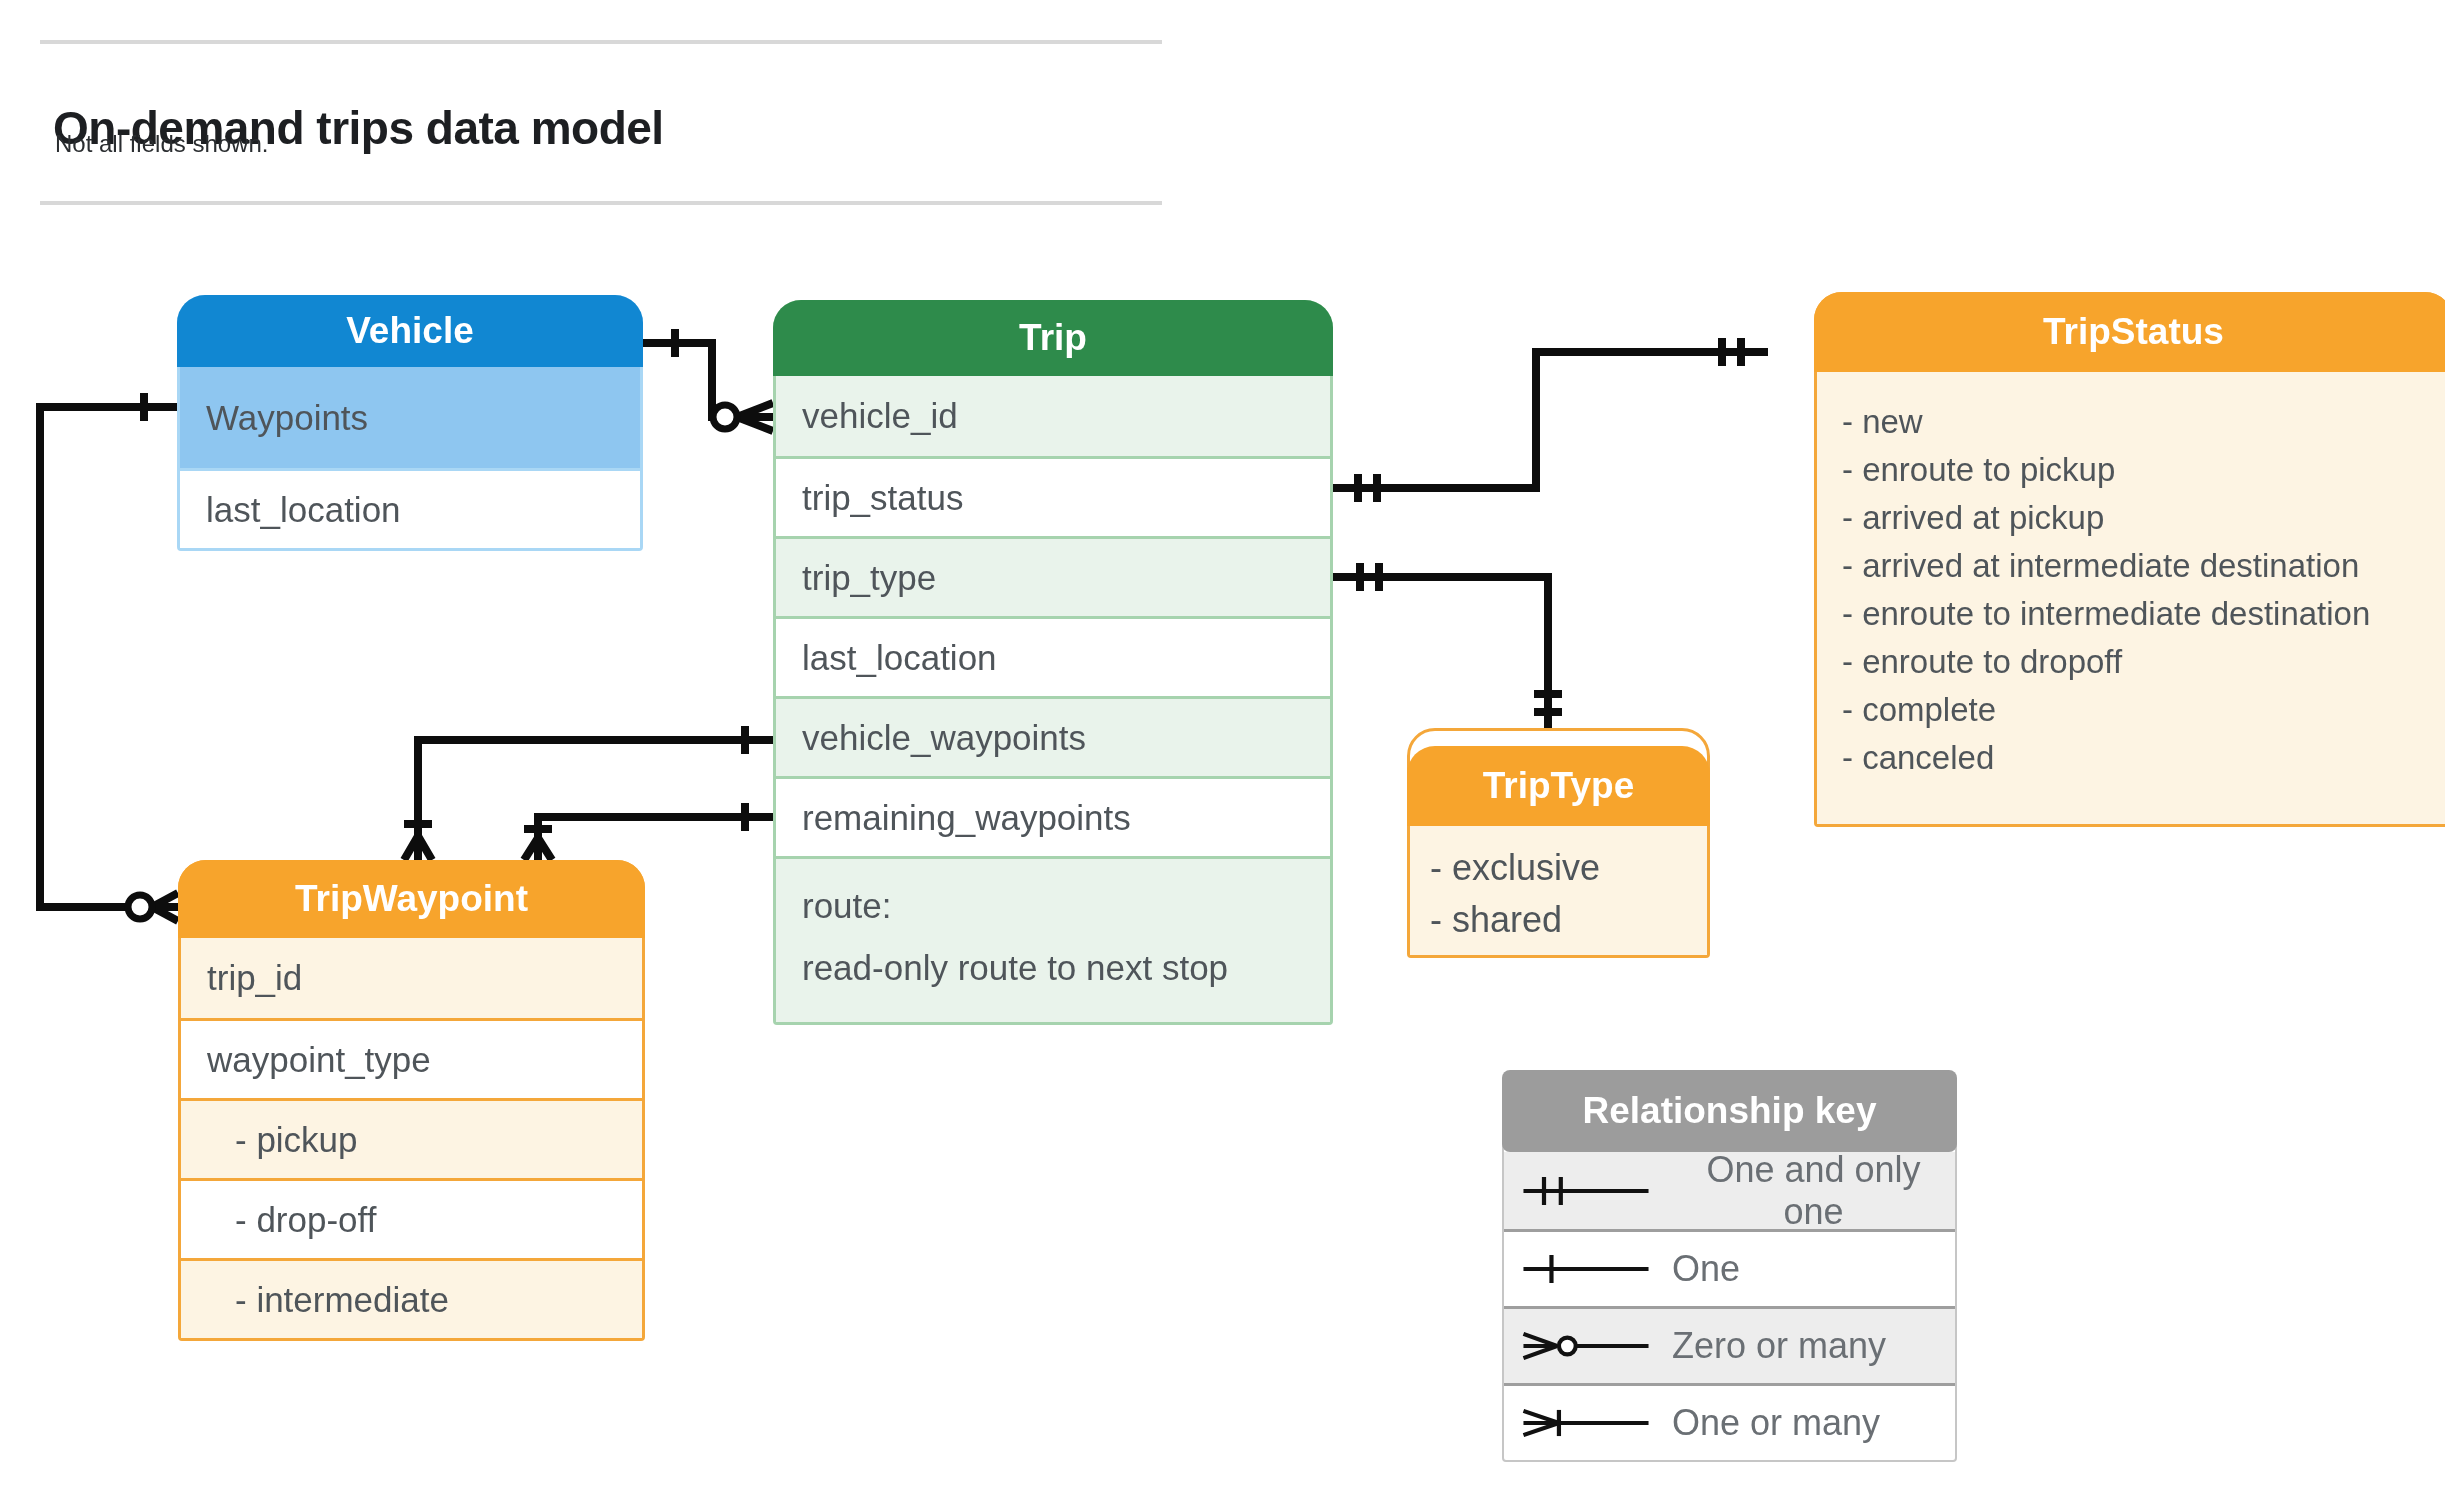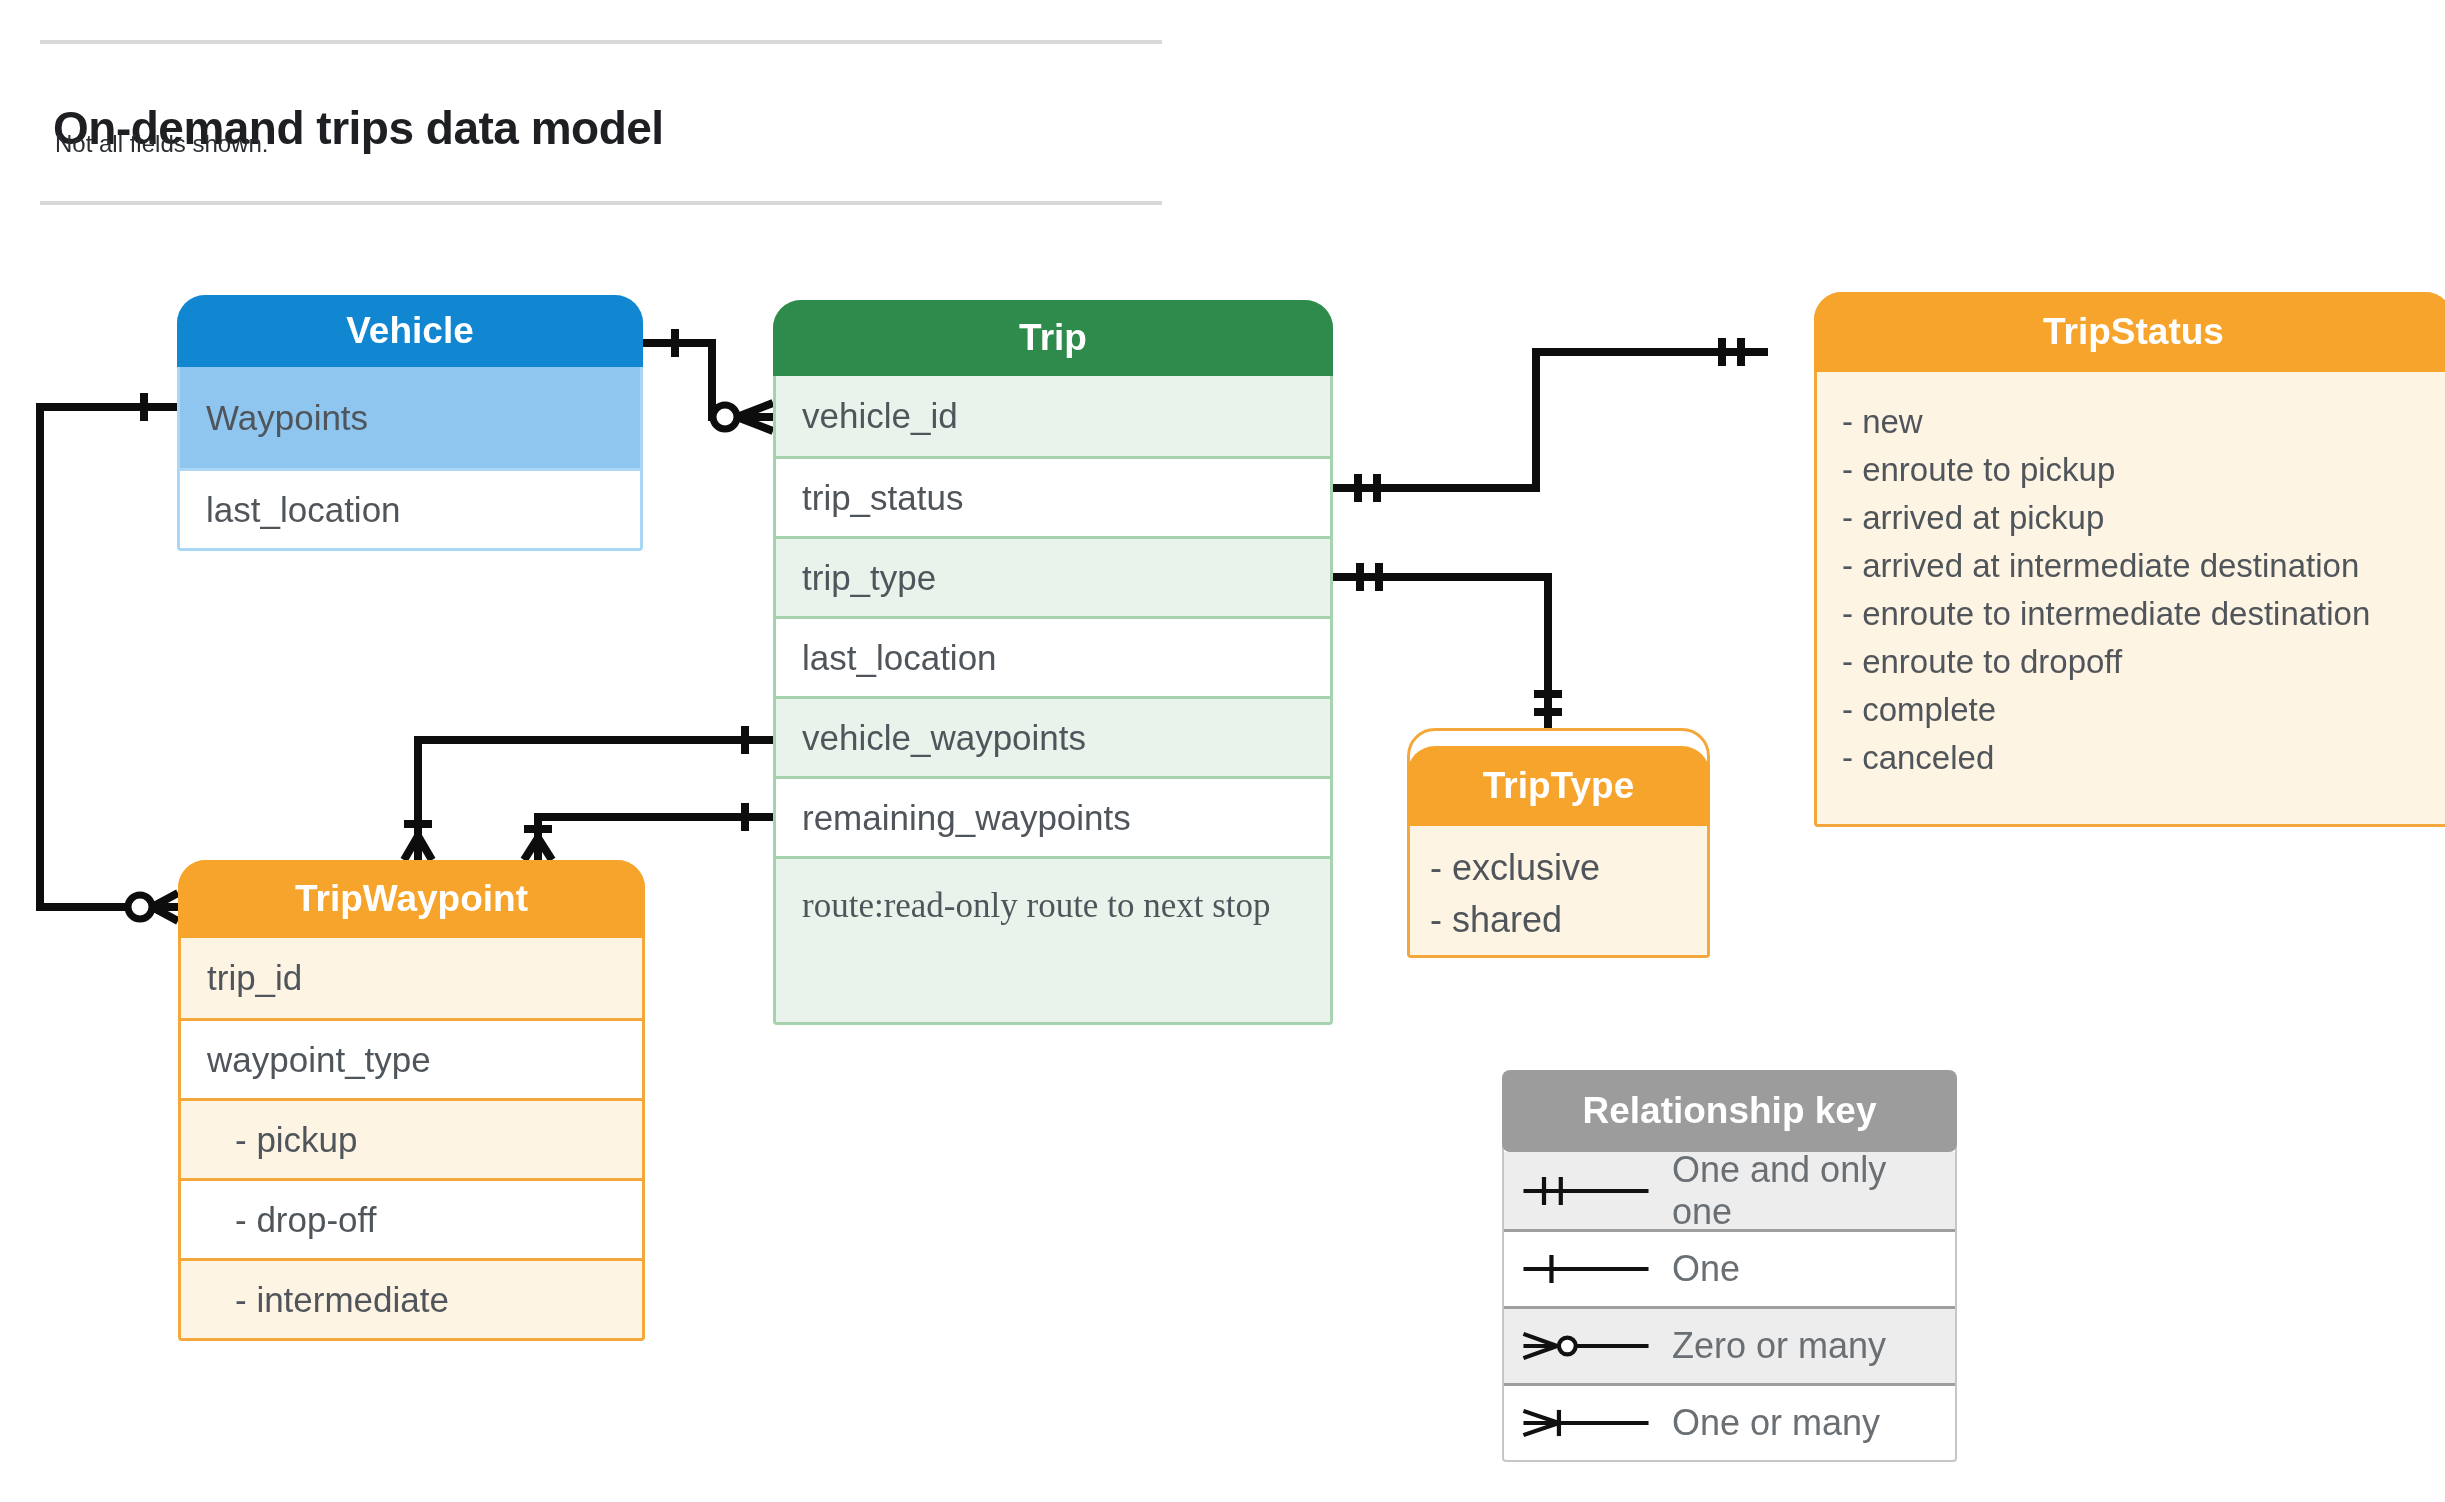--- a/index.html
+++ b/index.html
@@ -33,21 +33,21 @@
   #t-vehicle .ehead{height:72px;background:var(--blue);}
   #t-vehicle .r0{height:101px;background:var(--blue-light);}
   #t-vehicle .r1{height:80px;background:#fff;border-top:3px solid var(--blue-border);}
 
   
   #t-trip{left:773px;top:300px;width:560px;border:3px solid var(--green-border);}
   #t-trip .ehead{height:76px;background:var(--green);}
   #t-trip .erow{height:80px;border-top:3px solid var(--green-border);}
   #t-trip .erow:nth-of-type(2){border-top:none;}
   #t-trip .alt{background:var(--green-light);}
-  #t-trip .route{height:166px;flex-direction:row;align-items:flex-start;justify-content:flex-start;padding-top:16px;line-height:62px;font-family:Liberation Serif, serif;}
+  #t-trip .route{height:166px;flex-direction:column;align-items:flex-start;justify-content:flex-start;padding-top:16px;line-height:62px;}
 
   
   #t-tripstatus{left:1768px;top:292px;width:639px;border:3px solid var(--orange-border);margin-left:46px;}
   #t-tripstatus .ehead{height:80px;background:var(--orange);}
   #t-tripstatus .ebody{height:452px;background:var(--orange-light);}
 
   
   #t-triptype{left:1407px;top:728px;width:303px;border:3px solid var(--orange-border);}
   #t-triptype .ehead{height:80px;background:var(--orange);margin-top:15px;}
   #t-triptype .ebody{height:129px;background:var(--orange-light);padding:16px 0 0 20px;font-size:36px;line-height:52px;}
@@ -57,21 +57,21 @@
   #t-tripwaypoint .ehead{height:78px;background:var(--orange);}
   #t-tripwaypoint .erow{height:80px;border-top:3px solid var(--orange-border);}
   #t-tripwaypoint .erow:nth-of-type(2){border-top:none;}
   #t-tripwaypoint .alt{background:var(--orange-light);}
 
   
   #legend{left:1502px;top:1070px;width:455px;border:2px solid var(--gray-border);}
   #legend .ehead{margin:-2px -2px 0 -2px;height:82px;background:var(--gray);font-size:37px;border-radius:8px;}
   #legend .lrow{height:77px;display:flex;align-items:center;padding-left:12px;border-top:3px solid #9e9e9e;}
   #legend .lrow:nth-of-type(2){border-top:none;}
-  #legend .lrow.alt{background:var(--gray-light);}
+  #legend .lrow.alt{background:var(--gray-light);text-align:center;}
   #legend .lsym{flex:0 0 140px;margin-right:16px;}
   #legend .llabel{font-size:36px;color:var(--muted);}
 </style>
 </head>
 <body>
 
 <div id="canvas">
 
   <div class="rule" id="rule-top"></div>
   <h1 id="page-title">On-demand trips data model</h1>

